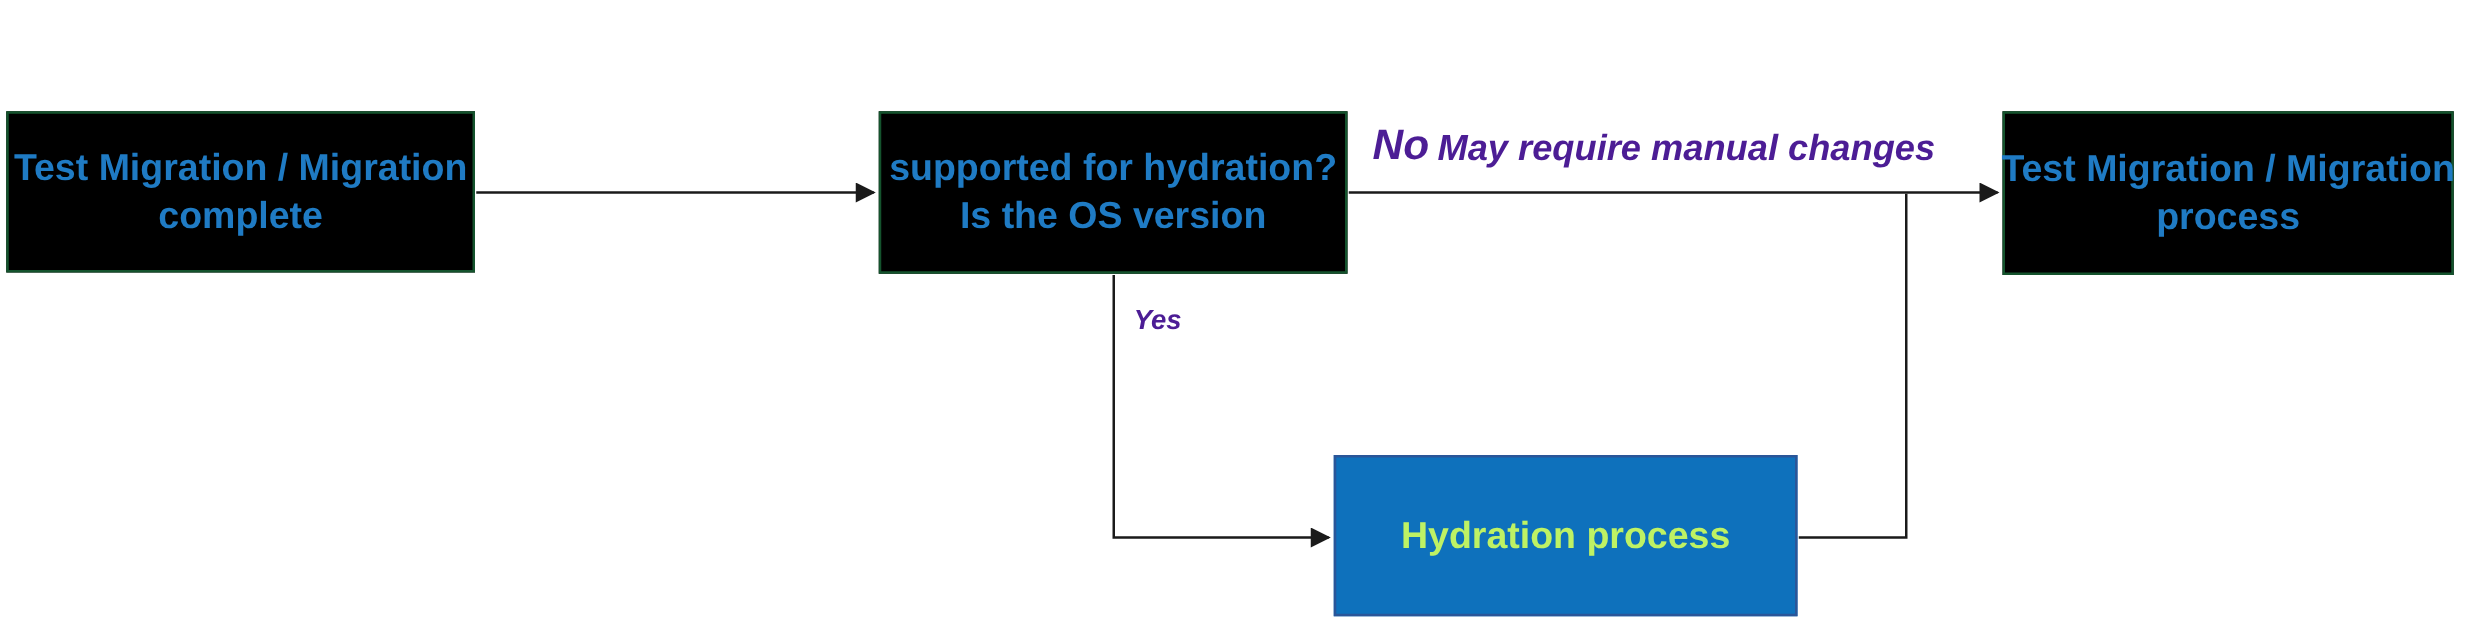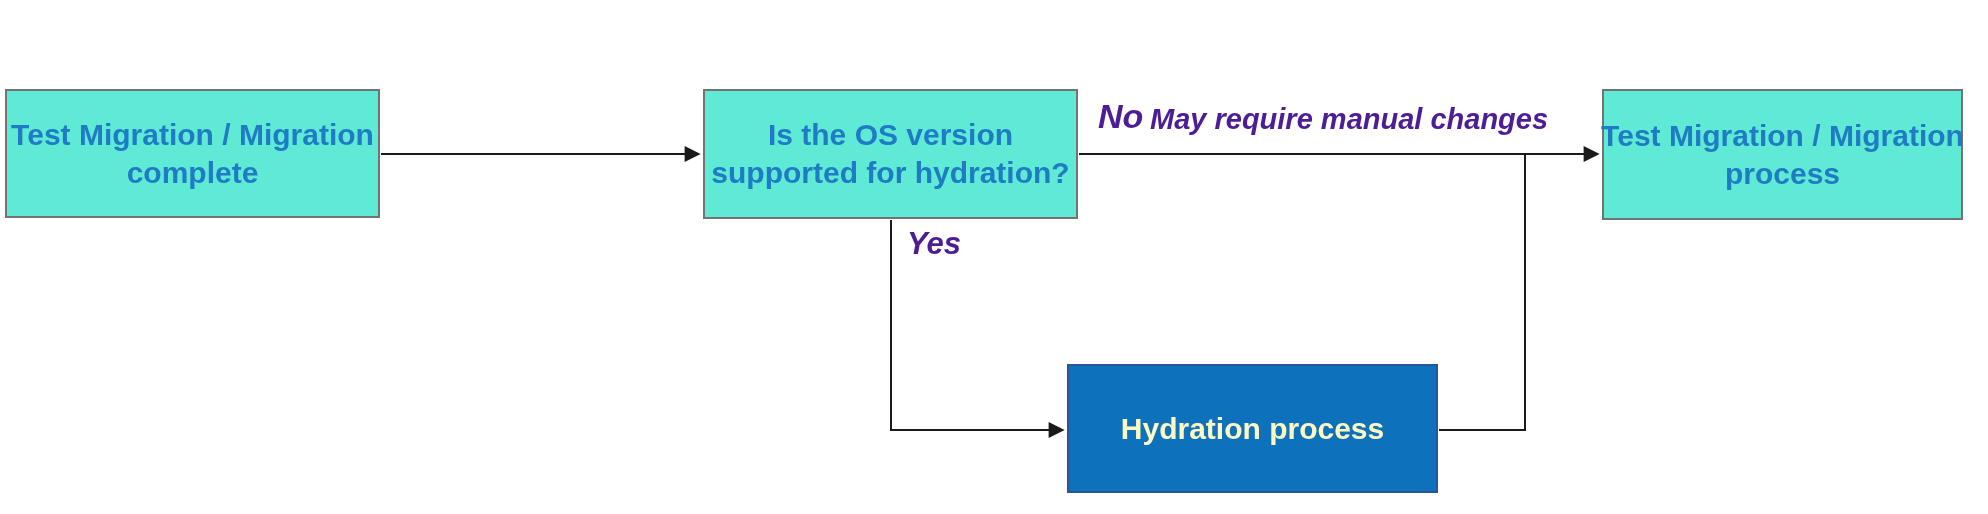--- a/index.html
+++ b/index.html
@@ -23,50 +23,50 @@
     height: 514px;
   }
   .node {
     position: absolute;
     box-sizing: border-box;
     display: flex;
     flex-direction: column;
     align-items: center;
     justify-content: center;
     text-align: center;
-    background: #5eead4;
-    border: 2px solid #737373;
+    background: #000000;
+    border: 2px solid #14532d;
     color: #1F7BC4;
     font-weight: bold;
     font-size: 30px;
     line-height: 38px;
   }
   .node .line {
     white-space: nowrap;
   }
   .node.filled {
     background: #0E71BC;
     border: 2px solid #2A5699;
-    color: #fef9c3;
+    color: #bef264;
   }
   .node-start    { left: 5px;    top: 89px;  width: 375px; height: 129px; }
   .node-decision { left: 703px;  top: 89px;  width: 375px; height: 130px; }
   .node-complete { left: 1602px; top: 89px;  width: 361px; height: 131px; }
   .node-hydration{ left: 1067px; top: 364px; width: 371px; height: 129px; }
   .edge-label {
     position: absolute;
     color: #4c1d95;
     font-weight: bold;
     font-style: italic;
     white-space: nowrap;
     line-height: 1;
   }
   .label-no   { left: 1098px; top: 99px;  font-size: 34px; }
   .label-note { left: 1150px; top: 105px; font-size: 29px; }
-  .label-yes  { left: 907px;  top: 228px; font-size: 31px; }
+  .label-yes  { left: 907px;  top: 245px; font-size: 22px; }
 </style>
 </head>
 <body>
 
 <div class="canvas">
 
   <svg class="connector-layer" width="1988" height="514" viewBox="0 0 1988 514" xmlns="http://www.w3.org/2000/svg">
     <defs>
       <marker id="arrowhead" viewBox="0 0 10 10" refX="9" refY="5" markerWidth="18" markerHeight="16" markerUnits="userSpaceOnUse" orient="auto">
         <path d="M 0 0 L 10 5 L 0 10 z" fill="#1A1A1A"></path>
@@ -81,22 +81,22 @@
 
     <path d="M 891 220 L 891 430 L 1063 430" fill="none" stroke="#1A1A1A" stroke-width="2" marker-end="url(#arrowhead)"></path>
   </svg>
 
   <div class="node node-start">
     <div class="line">Test Migration / Migration</div>
     <div class="line">complete</div>
   </div>
 
   <div class="node node-decision">
+    <div class="line">supported for hydration?</div>
     <div class="line">Is the OS version</div>
-    <div class="line">supported for hydration?</div>
   </div>
 
   <div class="node node-complete">
     <div class="line">Test Migration / Migration</div>
     <div class="line">process</div>
   </div>
 
   <div class="node filled node-hydration">
     <div class="line">Hydration process</div>
   </div>

